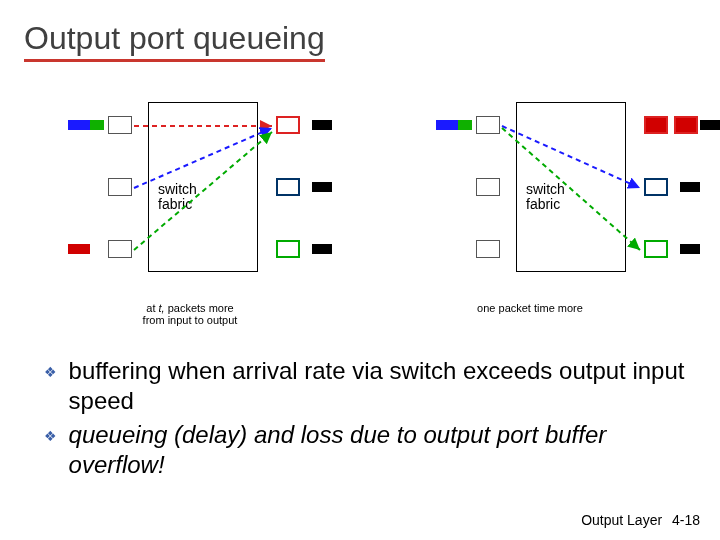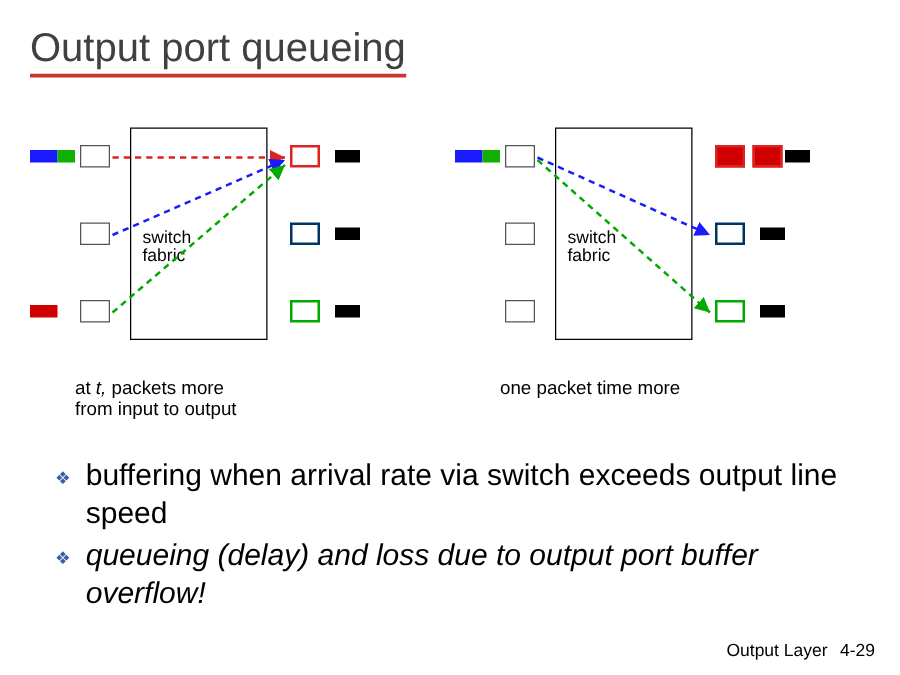--- a/index.html
+++ b/index.html
@@ -15,22 +15,22 @@
     font-size: 32px;
     color: #404040;
     font-weight: normal;
     border-bottom: 3px solid #c9362e;
     display: inline-block;
     padding-bottom: 2px;
     margin-bottom: 30px;
   }
   .diagrams {
     display: flex;
-    gap: 80px;
-    justify-content: flex-start;
+    gap: 108px;
+    justify-content: flex-end;
     margin-top: 10px;
   }
   .panel {
     position: relative;
     width: 260px;
     height: 180px;
   }
   .fabric {
     position: absolute;
     left: 80px;
@@ -88,22 +88,22 @@
   .extra-slot {
     position: absolute;
     width: 24px;
     height: 18px;
     border: 2px solid #d22;
     left: 238px;
     top: 14px;
     background: #d10000;
   }
   .caption {
-    font-size: 15px;
-    text-align: left;
+    font-size: 11px;
+    text-align: center;
     margin-top: 6px;
   }
   .captions {
     display: flex;
     gap: 80px;
     justify-content: center;
     margin-top: 14px;
   }
   .cap1 { width: 260px; }
   .cap2 { width: 260px; }
@@ -222,27 +222,27 @@
   <div class="caption cap1">
     <span>at </span><span class="italic">t,</span><span style="white-space:pre;"> packets more
 from input to output</span>
   </div>
   <div class="caption cap2">one packet time more</div>
 </div>
 
 <div class="bullets">
   <div class="bullet">
     <span class="diamond">❖</span>
-    <span>buffering when arrival rate via switch exceeds output line speed</span>
+    <span>buffering when arrival rate via switch exceeds output input speed</span>
   </div>
   <div class="bullet">
     <span class="diamond">❖</span>
     <span class="emph">queueing (delay) and loss due to output port buffer overflow!</span>
   </div>
 </div>
 
 <div class="footer">
   <span>Output Layer</span>
-  <span style="margin-left:6px;">4-29</span>
+  <span style="margin-left:6px;">4-18</span>
 </div>
 
 
 
 
 </body></html>

